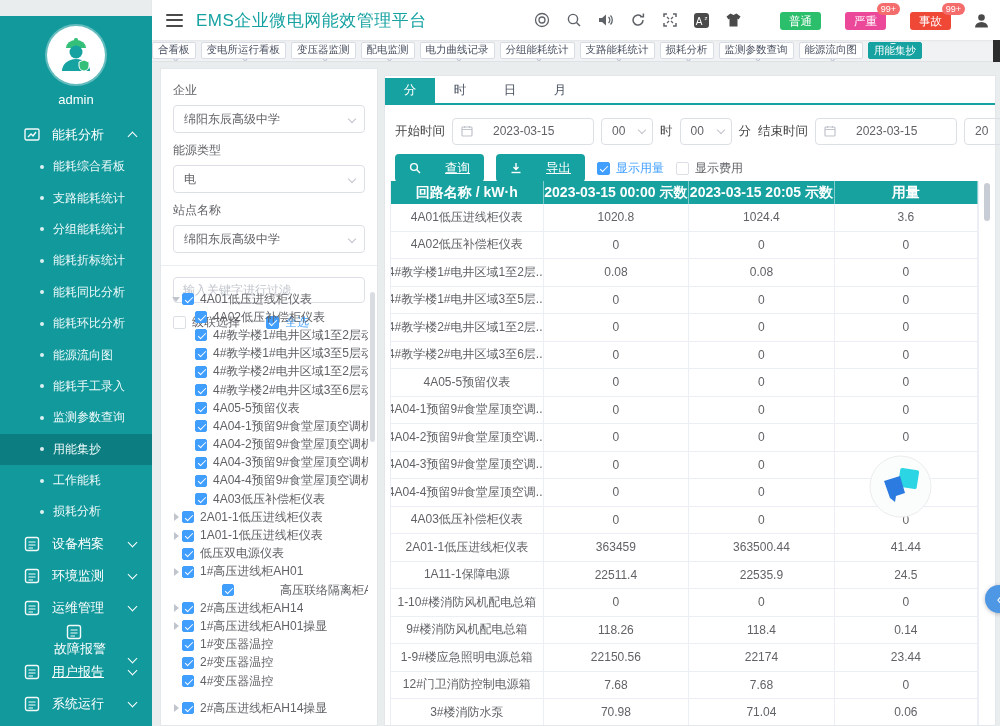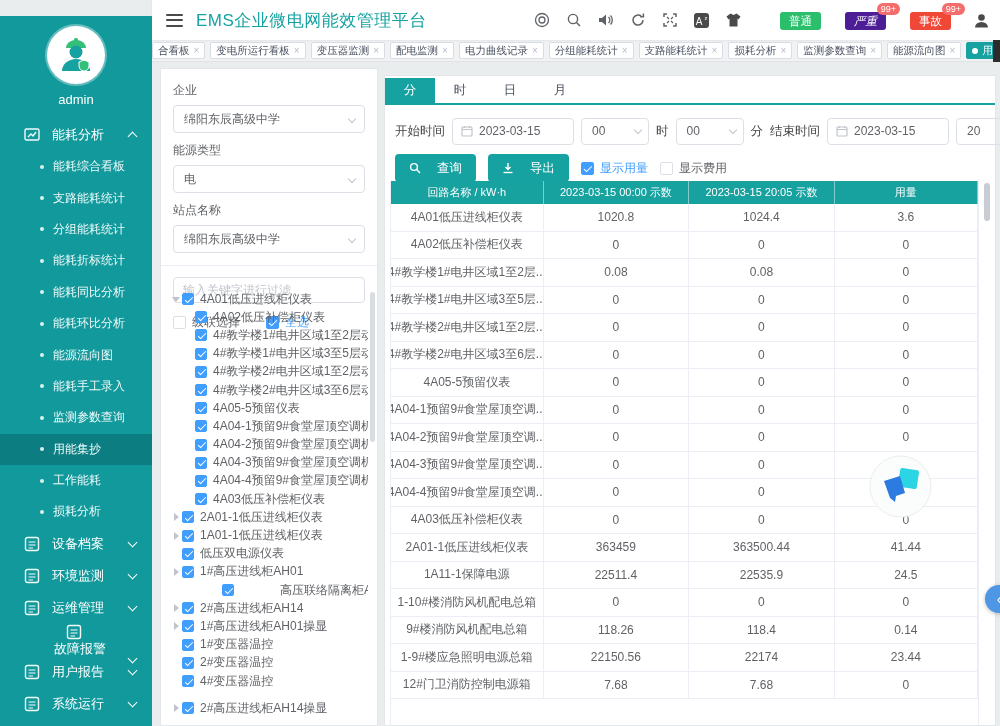--- a/index.html
+++ b/index.html
@@ -33,21 +33,21 @@
   .badges{display:flex;align-items:center;margin:0 6px 0 14px;}
   .badge-wrap{position:relative;margin-left:24px;cursor:pointer;}
   .badge{color:#fff;font-size:11.5px;padding:3px 9px;border-radius:3px;white-space:nowrap;}
   .badge-count{position:absolute;top:-8px;right:-14px;background:#f56c6c;color:#fff;font-size:9px;
                line-height:12px;padding:0 4px;border-radius:8px;}
 
   
   .tabbar{position:absolute;left:152px;top:40px;width:848px;height:22px;background:#f0f2f3;
           border-bottom:1px solid #dfe3e6;display:flex;align-items:center;overflow:hidden;z-index:1;}
   .tab{height:17px;display:flex;align-items:center;background:#fff;border:1px solid #d8dce5;
-       padding:0 5px;margin-right:5px;font-size:10.5px;color:#495060;border-radius:2px;white-space:nowrap;cursor:pointer;}
+       padding:0 5px;margin-right:5px;font-size:10.5px;color:#495060;border-radius:2px;white-space:nowrap;cursor:pointer;flex-direction:column;}
   .tab .close{margin-left:4px;color:#b4bccc;font-size:10px;line-height:1;}
   .tab.active{background:#16a2a0;border-color:#16a2a0;color:#fff;}
   .tab.active .adot{width:6px;height:6px;background:#fff;border-radius:50%;margin-right:4px;}
   .tab-overflow{position:absolute;left:993px;top:40px;width:7px;height:22px;background:#2c2c2c;z-index:4;}
 
   
   .left-panel{position:absolute;left:160px;top:68px;width:218px;height:658px;background:#fff;
               border:1px solid #e4e7ea;z-index:1;}
   .fp{padding:4px 12px 0;}
   .flabel{font-size:12px;color:#606266;display:block;margin:9px 0 6px;}
@@ -78,35 +78,35 @@
   .tree-thumb{position:absolute;right:2px;top:223px;width:5px;height:150px;background:#d9dde2;border-radius:3px;}
 
   
   .right-panel{position:absolute;left:384px;top:75px;width:612px;height:651px;background:#fff;
                border:1px solid #e4e7ea;z-index:1;}
   .ptabs{position:absolute;left:0;top:2px;right:0;height:27px;border-bottom:2px solid #16a2a0;display:flex;}
   .ptab{width:50px;display:flex;align-items:center;justify-content:center;font-size:12.5px;color:#495060;cursor:pointer;}
   .ptab.active{background:#16a2a0;color:#fff;}
   .qrow1{position:absolute;left:10px;top:41px;height:28px;display:flex;align-items:center;gap:7px;
          font-size:12.5px;color:#454545;white-space:nowrap;}
-  .dateinput{width:122px;height:27px;border:1px solid #dcdfe6;border-radius:4px;display:flex;
-             align-items:center;padding:0 8px;gap:6px;color:#606266;font-size:12px;cursor:pointer;}
-  .smallsel{width:68px;height:27px;border:1px solid #dcdfe6;border-radius:4px;display:flex;
+  .dateinput{width:142px;height:27px;border:1px solid #dcdfe6;border-radius:4px;display:flex;
+             align-items:center;padding:0 8px;gap:20px;color:#606266;font-size:12px;cursor:pointer;}
+  .smallsel{width:52px;height:27px;border:1px solid #dcdfe6;border-radius:4px;display:flex;
             align-items:center;justify-content:space-between;padding:0 7px 0 10px;color:#606266;font-size:12px;cursor:pointer;}
   .smallsel .schev2{width:6px;height:6px;border-right:1.3px solid #c0c4cc;border-bottom:1.3px solid #c0c4cc;
             transform:rotate(45deg);margin-top:-3px;}
   .qrow2{position:absolute;left:10px;top:78px;height:28px;display:flex;align-items:center;gap:12px;}
   .btn{height:28px;background:#16a2a0;color:#fff;border:none;border-radius:4px;display:flex;
-       align-items:center;padding:0 14px;font-size:12.5px;gap:16px;cursor:pointer;}
+       align-items:center;padding:0 14px;font-size:12.5px;gap:24px;cursor:pointer;text-decoration:underline;}
   .qcb{display:flex;align-items:center;gap:6px;font-size:12px;color:#606266;cursor:pointer;}
   .qcb .lab-blue{color:#409eff;}
 
   .tablewrap{position:absolute;left:5px;top:105px;right:16px;bottom:0;overflow:hidden;border-left:1px solid #ebeef5;border-right:1px solid #ebeef5;}
   .thead{display:flex;height:23px;background:#17a2a0;}
-  .th{color:#fff;font-size:11px;font-weight:normal;display:flex;align-items:center;justify-content:center;
+  .th{color:#fff;font-size:14px;font-weight:bold;display:flex;align-items:center;justify-content:center;
       border-right:1px solid rgba(255,255,255,.45);overflow:hidden;white-space:nowrap;}
   .tr{display:flex;height:27.5px;border-bottom:1px solid #ebeef5;background:#fff;}
   .td{display:flex;align-items:center;justify-content:center;font-size:12px;color:#606266;
       border-right:1px solid #ebeef5;overflow:hidden;white-space:nowrap;padding:0 4px;}
   .c0{width:26%;}.c1{width:24.8%;}.c2{width:24.8%;}.c3{width:24.4%;}
   .tbl-thumb{position:absolute;right:5px;top:107px;width:6px;height:38px;background:#c8ccd4;border-radius:3px;}
 
   
   .watermark{position:absolute;left:869px;top:455px;width:63px;height:63px;z-index:6;}
   .float-btn{position:absolute;left:985px;top:585px;width:28px;height:28px;border-radius:50%;
@@ -215,21 +215,21 @@
             <span class="chev down"></span>
           </div>
           <div class="group-row" style="height: 32px; flex-direction: column;">
             <span class="gicon"><svg viewBox="0 0 16 16" width="16" height="16">
                 <rect x="1.5" y="1.5" width="13" height="13" rx="2" fill="none" stroke="#fff" stroke-width="1.4"></rect>
                 <path d="M4.5 6h7M4.5 9h7M4.5 12h4.5" stroke="#fff" stroke-width="1.2"></path>
               </svg></span>
             <span>故障报警</span>
             <span class="chev down"></span>
           </div>
-          <div class="group-row" style="height: 32px;">
+          <div class="group-row" style="height: 32px; text-decoration: underline;">
             <span class="gicon"><svg viewBox="0 0 16 16" width="16" height="16">
                 <rect x="1.5" y="1.5" width="13" height="13" rx="2" fill="none" stroke="#fff" stroke-width="1.4"></rect>
                 <path d="M4.5 6h7M4.5 9h7M4.5 12h4.5" stroke="#fff" stroke-width="1.2"></path>
               </svg></span>
             <span>用户报告</span>
             <span class="chev down"></span>
           </div>
           <div class="group-row" style="height: 32px;">
             <span class="gicon"><svg viewBox="0 0 16 16" width="16" height="16">
                 <rect x="1.5" y="1.5" width="13" height="13" rx="2" fill="none" stroke="#fff" stroke-width="1.4"></rect>
@@ -296,21 +296,21 @@
           </svg>
       </span>
       <span class="hicon">
         <svg width="17" height="16" viewBox="0 0 17 16">
             <path d="M5.5 1.5 L8.5 3 L11.5 1.5 L15.5 4.5 L13.5 7.5 L12.5 6.5 V14.5 H4.5 V6.5 L3.5 7.5 L1.5 4.5 Z" fill="#4a4a4a"></path>
           </svg>
       </span>
     </div>
     <div class="badges" id="alarm-badges">
         <span class="badge-wrap"><span class="badge" style="background: rgb(43, 191, 108);">普通</span></span>
-        <span class="badge-wrap"><span class="badge" style="background: #4c1d95; font-style: italic;">严重</span><span class="badge-count">99+</span></span>
+        <span class="badge-wrap"><span class="badge" style="background: #ec4899;">严重</span><span class="badge-count">99+</span></span>
         <span class="badge-wrap"><span class="badge" style="background: rgb(239, 72, 54);">事故</span><span class="badge-count">99+</span></span>
       </div>
     <span class="hicon" style="margin-left:16px">
       <svg width="17" height="17" viewBox="0 0 17 17">
           <circle cx="8.5" cy="5.5" r="3.3" fill="#4a4a4a"></circle>
           <path d="M2 15.5 a6.5 5.5 0 0 1 13 0 z" fill="#4a4a4a"></path>
         </svg>
     </span>
   </div>
 
@@ -698,20 +698,26 @@
             <div class="td c0">1-9#楼应急照明电源总箱</div>
             <div class="td c1">22150.56</div>
             <div class="td c2">22174</div>
             <div class="td c3">23.44</div>
           </div>
           <div class="tr">
             <div class="td c0">12#门卫消防控制电源箱</div>
             <div class="td c1">7.68</div>
             <div class="td c2">7.68</div>
             <div class="td c3">0</div>
+          </div>
+          <div class="tr">
+            <div class="td c0">3#楼消防水泵</div>
+            <div class="td c1">70.98</div>
+            <div class="td c2">71.04</div>
+            <div class="td c3">0.06</div>
           </div>
         </div>
     </div>
     <div class="tbl-thumb"></div>
   </div>
 
   <div class="watermark">
     <svg width="63" height="63" viewBox="0 0 63 63">
       <circle cx="31.5" cy="31.5" r="30.5" fill="#fbfdfd" stroke="#ececec" stroke-width="1"></circle>
       <rect x="30" y="14" width="19" height="19" rx="2" fill="#2bd5e4" transform="rotate(9 39.5 23.5)"></rect>

